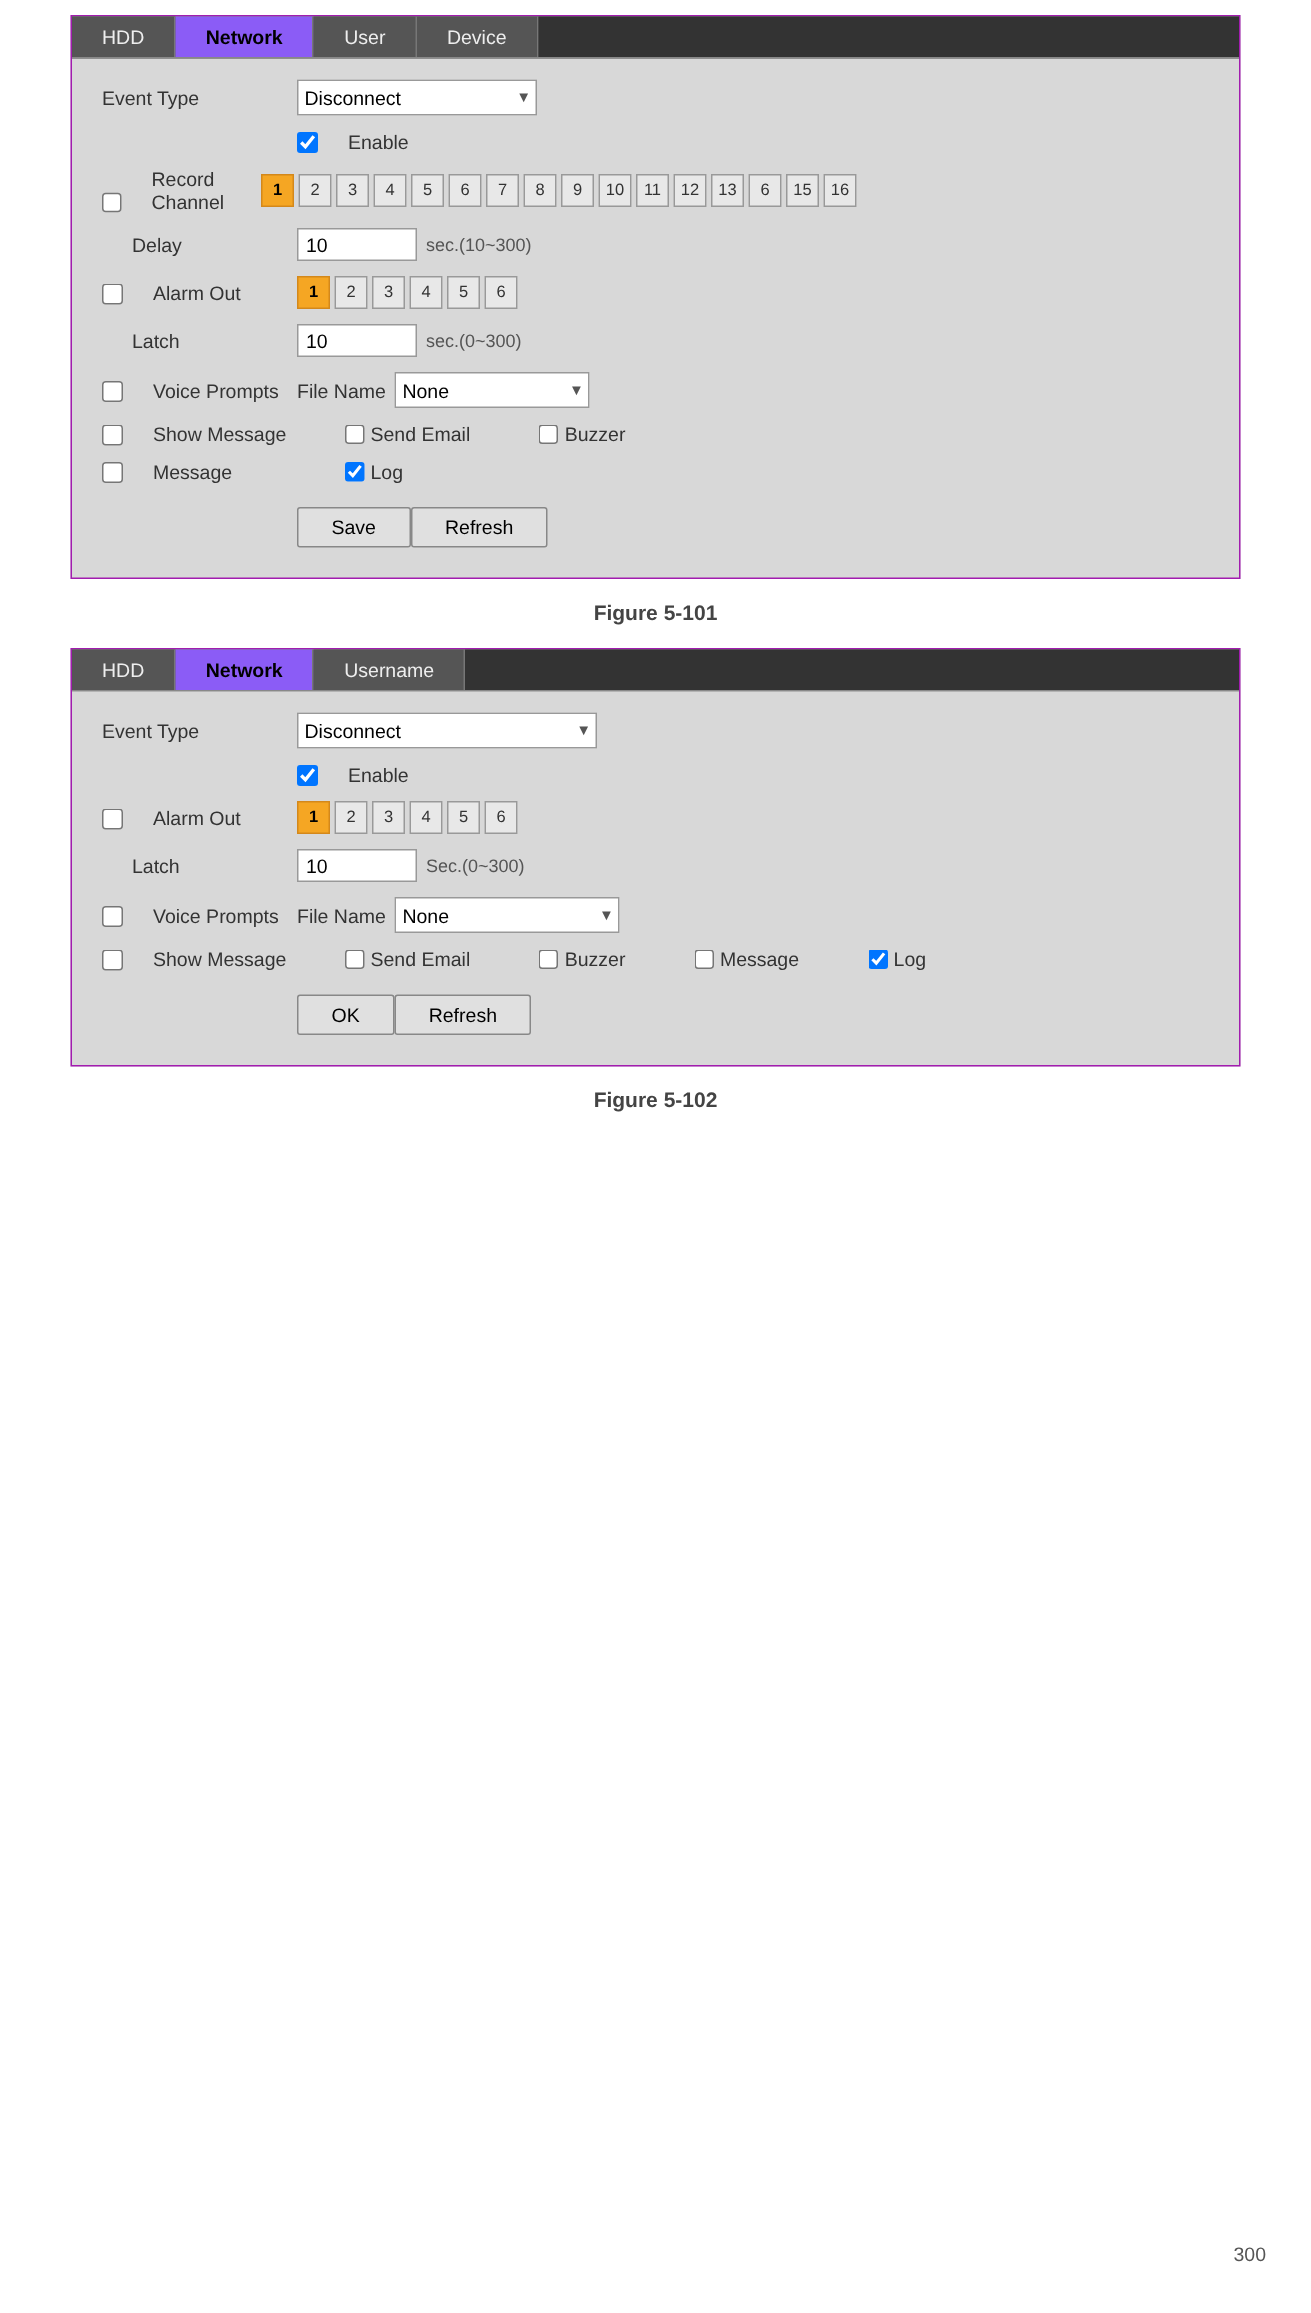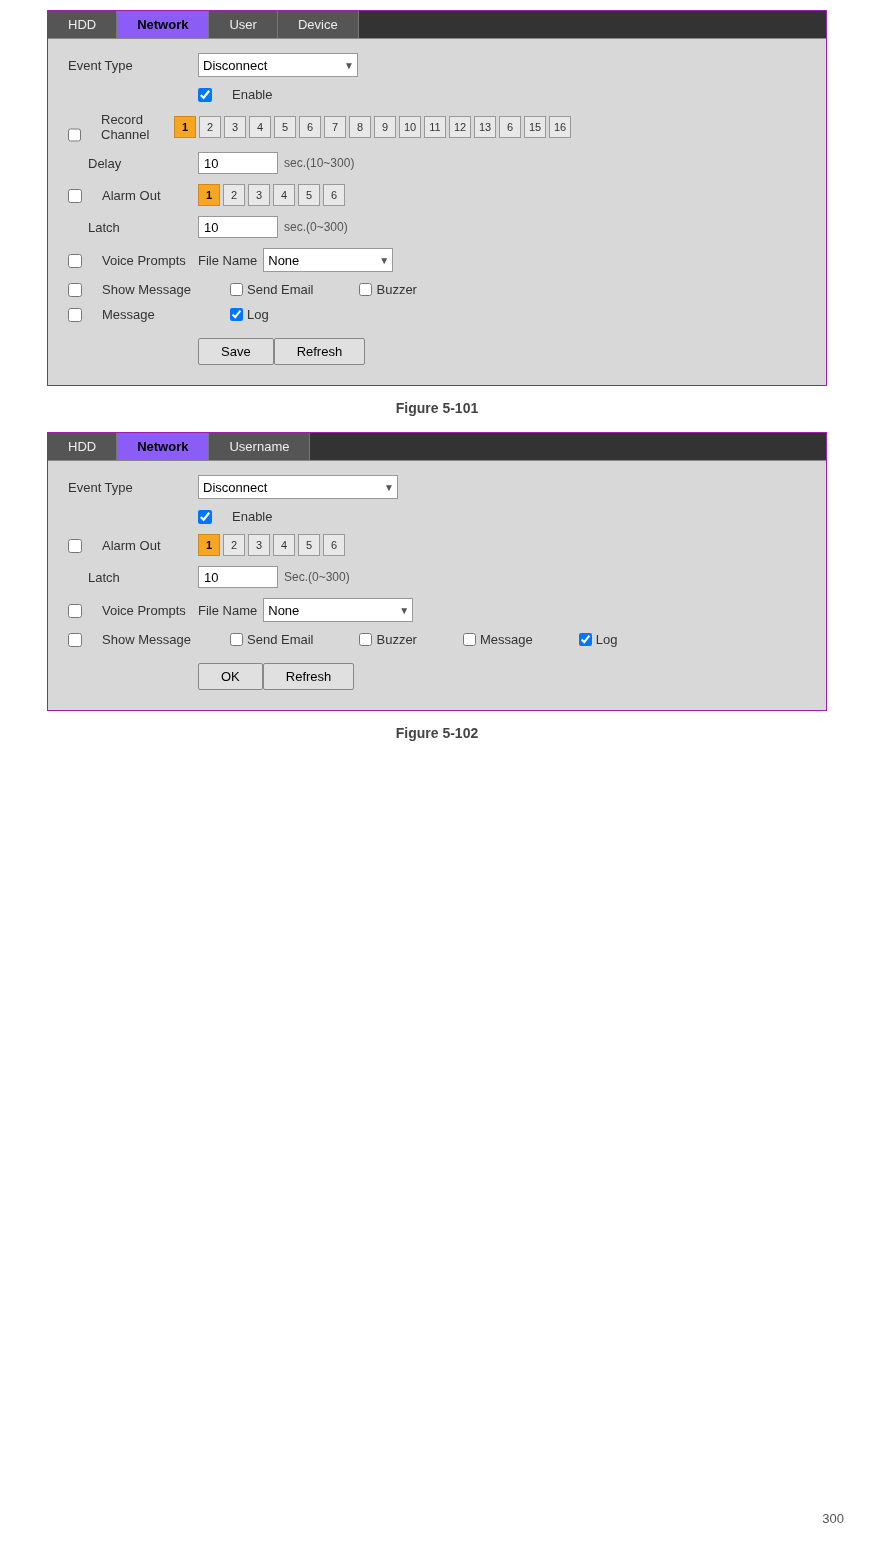--- a/index.html
+++ b/index.html
@@ -191,21 +191,21 @@
       font-size: 14px;
       color: #444;
       margin: 6px 0 16px 0;
       text-align: center;
       font-weight: bold;
     }
 
     
     .page-number {
       position: absolute;
-      bottom: 16px;
+      bottom: 32px;
       right: 30px;
       font-size: 13px;
       color: #555;
     }
 
     
     .panel2 .form-area {
       background: #d8d8d8;
     }
   </style>

